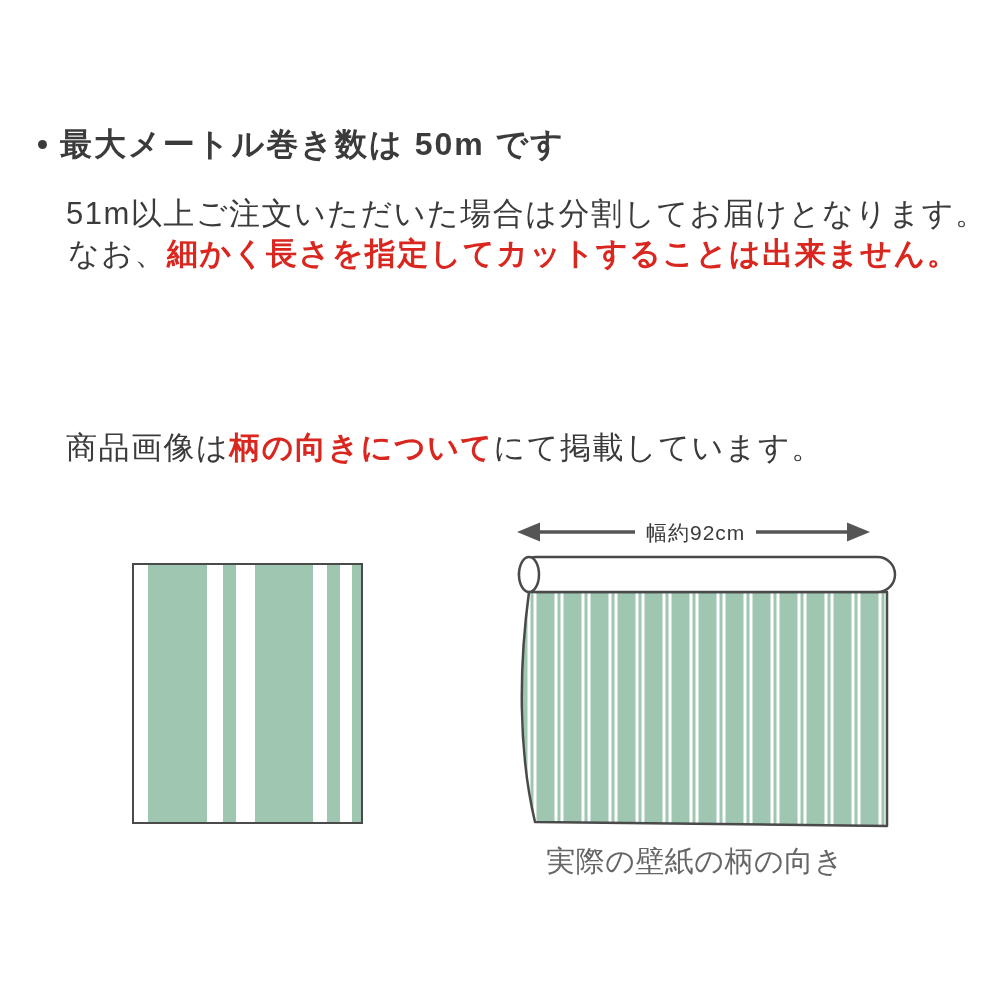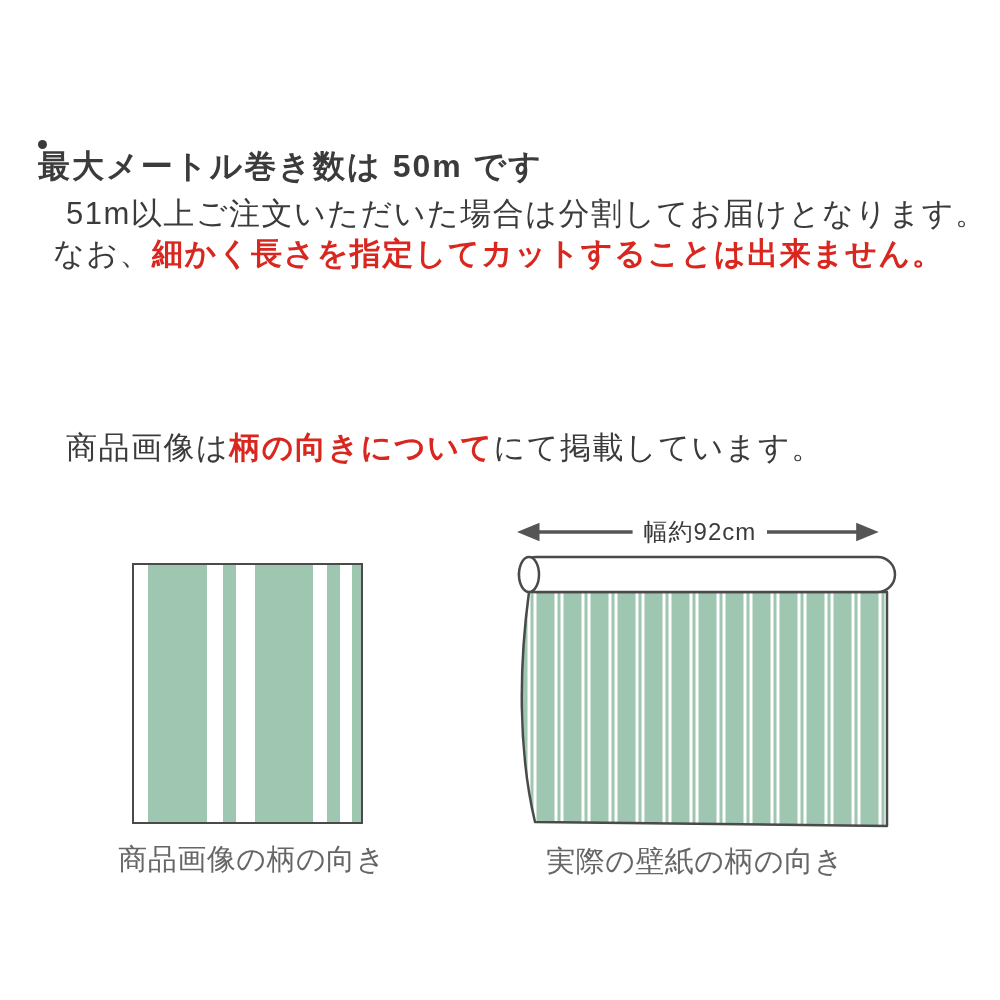--- a/index.html
+++ b/index.html
@@ -11,21 +11,21 @@
     --arrow-gray:#555555;
     --background:#ffffff;
   }
   html,body{margin:0;padding:0;background:var(--background);}
   .canvas{
     position:relative;width:1000px;height:1000px;background:var(--background);
     overflow:hidden;
     font-family:"Liberation Sans","DejaVu Sans",sans-serif;
     color:var(--text-dark);
   }
-  .row{position:absolute;display:flex;align-items:flex-start;margin:0;flex-direction:column;}
+  .row{position:absolute;display:flex;align-items:flex-start;margin:0;}
   .dot{
     display:inline-block;width:9px;height:9px;border-radius:50%;
     background:var(--text-dark);margin:13px 13px 0 0;flex:0 0 auto;
   }
   .heading{
     font-size:32px;font-weight:700;letter-spacing:2px;line-height:1.1;
     color:var(--text-dark);white-space:nowrap;
   }
   .body-line{
     position:absolute;margin:16px;font-size:31px;font-weight:400;
@@ -58,21 +58,21 @@
 
   
   .arrow-row{
     position:absolute;left:516px;top:518px;width:364px;height:28px;
     display:flex;align-items:center;gap:11px;
   }
   .arrow-row svg{display:block;height:22px;}
   .arrow-line{stroke:var(--arrow-gray);stroke-width:3.5;fill:none;}
   .arrow-head{fill:var(--arrow-gray);stroke:none;}
   .width-label{
-    font-size:24px;color:var(--text-dark);letter-spacing:1px;
+    font-size:21px;color:var(--text-dark);letter-spacing:1px;
     white-space:nowrap;line-height:1;
   }
 
   
   .roll-figure{position:absolute;left:505px;top:548px;width:400px;height:282px;}
   .outline{stroke:var(--outline-gray);stroke-width:2.5;stroke-linejoin:round;}
   .fill-white{fill:#ffffff;}
   .fill-green{fill:var(--stripe-green);}
   .fill-snow{fill:#ffffff;}
 </style>
@@ -81,31 +81,30 @@
 
 <div class="canvas">
 
   <div class="row" style="left:38px;top:127px;">
     <span class="dot"></span>
     <span class="heading">最大メートル巻き数は 50m です</span>
   </div>
 
   <p class="body-line" style="left:50px;top:180px;">51m以上ご注文いただいた場合は分割してお届けとなります。</p>
 
-  <p class="body-line" style="left:37px;top:220px;text-align:center;">
+  <p class="body-line" style="left:52px;top:220px;text-align:center;">
     <span>なお、</span><span class="em-red">細かく長さを指定してカットすることは出来ません。</span>
   </p>
 
 
   <p class="body-line" style="left:50px;top:414px;">
     <span>商品画像は</span><span class="em-red">柄の向きについて</span><span>にて掲載しています。</span>
   </p>
 
   <div class="sheet-left"></div>
-  <p class="caption caption-left">商品画像の柄の向き</p>
 
   <div class="arrow-row">
     <svg width="119" height="22" viewBox="0 0 119 22">
       <polygon class="arrow-head" points="1,11 24,1.5 24,20.5"></polygon>
       <line class="arrow-line" x1="20" y1="11" x2="119" y2="11"></line>
     </svg>
     <span class="width-label">幅約92cm</span>
     <svg width="115" height="22" viewBox="0 0 115 22">
       <line class="arrow-line" x1="0" y1="11" x2="95" y2="11"></line>
       <polygon class="arrow-head" points="114,11 91,1.5 91,20.5"></polygon>

